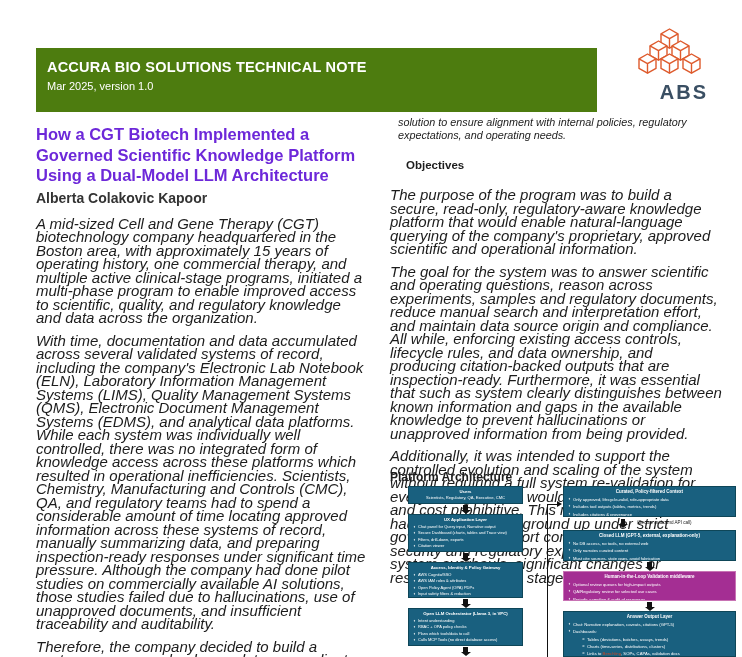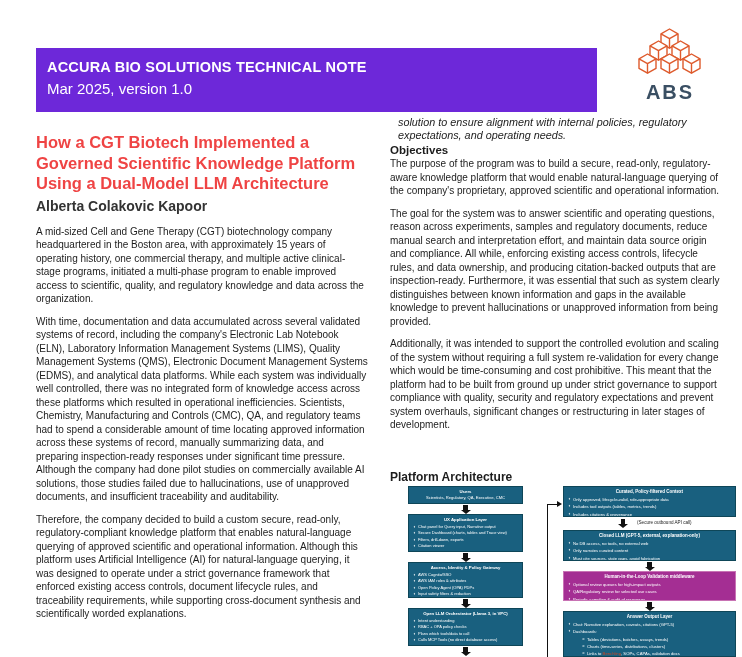--- a/index.html
+++ b/index.html
@@ -1,37 +1,37 @@
 <!DOCTYPE html>
 <html><head>
 <meta charset="utf-8">
 <style>
   html,body{margin:0;padding:0;background:#fff;}
   .page{position:relative;width:742px;height:657px;background:#fff;overflow:hidden;
         font-family:"Liberation Sans",sans-serif;color:#1c1c1c;}
 
   
-  .banner{position:absolute;left:36px;top:48px;width:561px;height:64px;background:#6d28d9;
+  .banner{position:absolute;left:36px;top:48px;width:561px;height:64px;background:#4d7c0f;
           box-sizing:border-box;padding:11px 0 0 11px;color:#fff;}
   .banner .b-title{font-size:14.5px;font-weight:bold;letter-spacing:.2px;}
-  .banner .b-sub{font-size:15px;margin-top:5px;}
-
-  
-  .logo{position:absolute;left:632px;top:28px;width:76px;text-align:center;}
+  .banner .b-sub{font-size:11px;margin-top:5px;}
+
+  
+  .logo{position:absolute;left:632px;top:28px;width:76px;text-align:right;}
   .logo svg{display:block;margin:0 auto;}
   .logo .abs-text{font-size:20px;font-weight:bold;color:#3A4F63;letter-spacing:2px;margin-top:1px;}
 
   
   .col{position:absolute;top:116px;width:332px;}
   .col-left{left:36px;}
   .col-right{left:390px;}
-  h1.doc-title{margin:16px 0 4px 0;font-size:16.5px;line-height:20.5px;font-weight:bold;color:#ef4444;}
+  h1.doc-title{margin:8px 0 4px 0;font-size:16.5px;line-height:20.5px;font-weight:bold;color:#6d28d9;}
   .author{font-size:14px;font-weight:bold;color:#333;margin:0 0 11px 0;}
-  h2.sec{font-size:11.5px;font-weight:bold;margin:0;line-height:14px;}
-  .col p{margin:0 0 9px 0;font-size:10px;line-height:13.5px;}
+  h2.sec{font-size:11.5px;font-weight:bold;margin:16px;line-height:14px;}
+  .col p{margin:0 0 9px 0;font-size:15px;line-height:13.5px;font-style:italic;}
   p.cont{font-style:italic;font-size:10.8px;line-height:13px;margin:0 0 1px 8px;}
 
   
   .diag-title{position:absolute;left:390px;top:470px;width:340px;text-align:left;
               font-size:12px;font-weight:bold;}
   .stack{position:absolute;display:flex;flex-direction:column;}
   .stack-left{left:408px;top:486px;width:115px;}
   .stack-right{left:563px;top:486px;width:173px;}
   .dbox{background:#19607F;border:1px solid #0E4658;color:#fff;box-sizing:border-box;
         overflow:hidden;flex:none;}

